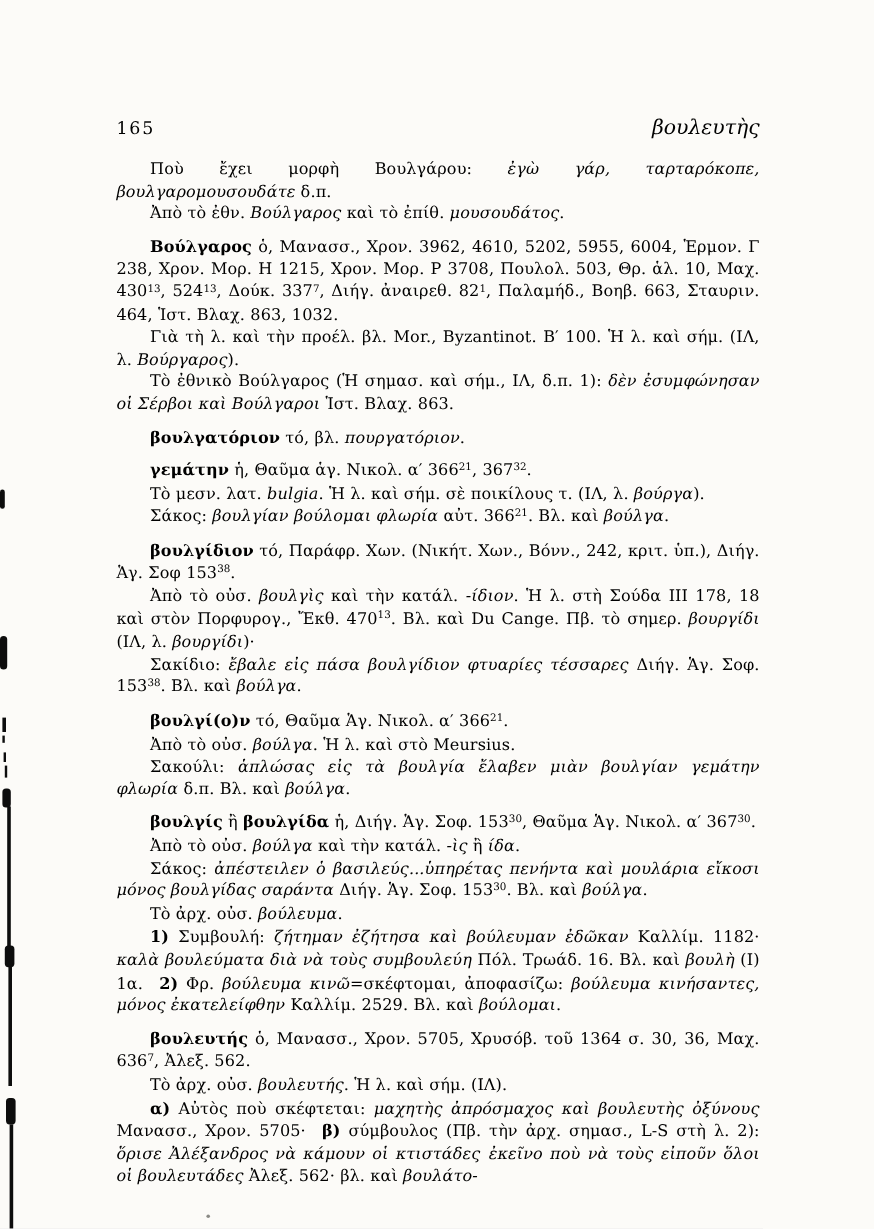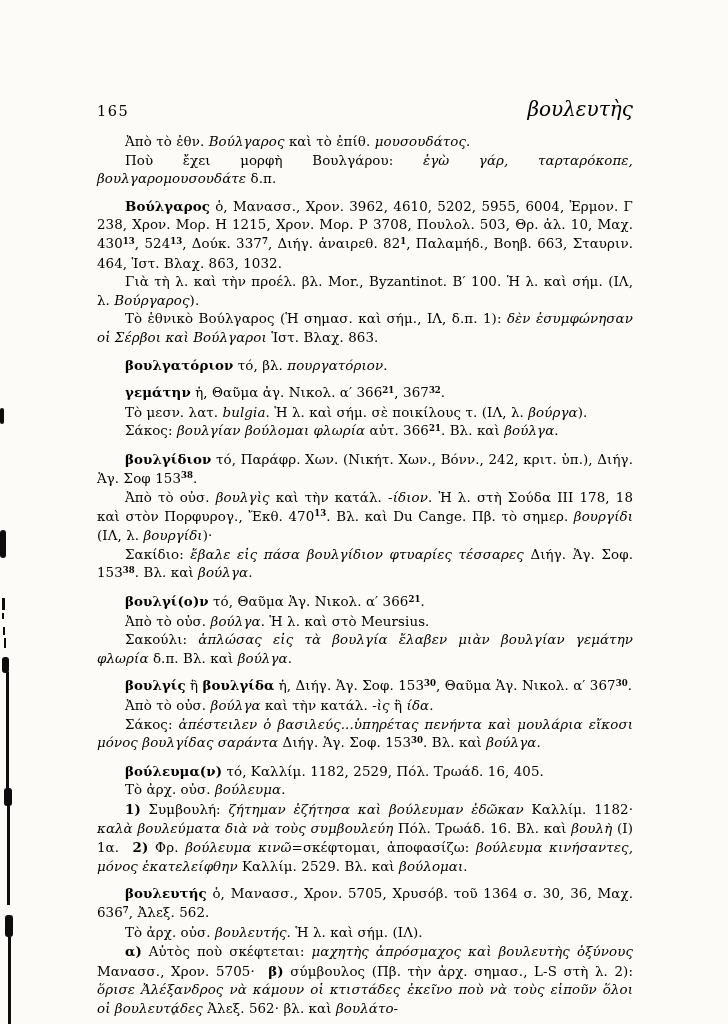--- a/index.html
+++ b/index.html
@@ -8,32 +8,32 @@
     background:#fcfbf8;overflow:hidden;
     font-family:"DejaVu Serif","Liberation Serif",serif;
     color:#000000;
   }
   .running-header{
     position:absolute;left:97px;right:95px;top:97px;
     display:flex;justify-content:space-between;align-items:baseline;
     font-size:14.5px;
   }
   .page-num{letter-spacing:1.5px;}
-  .running-head{font-style:italic;font-size:20px;}
+  .running-head{font-style:italic;font-size:17px;}
   .column{
     position:absolute;left:97px;right:95px;top:133px;
     font-size:13.4px;line-height:18.6px;
     text-align:justify;text-justify:inter-word;
     letter-spacing:0.1px;
   }
   .para{margin:0;text-indent:28px;}
   .para.entry{margin-top:8px;}
   .s-b{font-weight:bold;}
   .s-i{font-style:italic;}
-  .s-sup{font-size:8.6px;position:relative;top:-0.5em;letter-spacing:0;font-weight:bold;}
+  .s-sup{font-size:8.6px;position:relative;top:-0.5em;letter-spacing:0;}
   
   .artifact{position:absolute;background:#0d0d0d;}
   .blob{border-radius:3px;}
   .speck{position:absolute;background:#8a8a85;border-radius:50%;}
 </style>
 </head>
 <body>
 
 <div class="sheet">
 
@@ -50,39 +50,38 @@
   <div class="artifact blob" style="left:5px;top:915px;width:8px;height:22px;"></div>
   <div class="artifact" style="left:8px;top:937px;width:3px;height:87px;"></div>
   <div class="speck" style="left:172px;top:1012px;width:3px;height:3px;"></div>
 
   <header class="running-header">
     <span class="page-num">165</span>
     <span class="running-head">βουλευτὴς</span>
   </header>
 
   <main class="column" id="text-column">
+      <p class="para"><span>Ποὺ ἔχει μορφὴ Βουλγάρου: </span><span class="s-i">ἐγὼ γάρ, ταρταρόκοπε, βουλγαρομουσουδάτε</span><span> δ.π.</span></p>
       <p class="para"><span>Ἀπὸ τὸ ἐθν. </span><span class="s-i">Βούλγαρος</span><span> καὶ τὸ ἐπίθ. </span><span class="s-i">μουσουδάτος</span><span>.</span></p>
-      <p class="para"><span>Ποὺ ἔχει μορφὴ Βουλγάρου: </span><span class="s-i">ἐγὼ γάρ, ταρταρόκοπε, βουλγαρομουσουδάτε</span><span> δ.π.</span></p>
       <p class="para entry"><span class="s-b">Βούλγαρος</span><span> ὁ, Μανασσ., Χρον. 3962, 4610, 5202, 5955, 6004, Ἑρμον. Γ 238, Χρον. Μορ. Η 1215, Χρον. Μορ. Ρ 3708, Πουλολ. 503, Θρ. ἁλ. 10, Μαχ. 430</span><span class="s-sup">13</span><span>, 524</span><span class="s-sup">13</span><span>, Δούκ. 337</span><span class="s-sup">7</span><span>, Διήγ. ἀναιρεθ. 82</span><span class="s-sup">1</span><span>, Παλαμήδ., Βοηβ. 663, Σταυριν. 464, Ἱστ. Βλαχ. 863, 1032.</span></p>
       <p class="para"><span>Γιὰ τὴ λ. καὶ τὴν προέλ. βλ. Mor., Byzantinot. Β′ 100. Ἡ λ. καὶ σήμ. (ΙΛ, λ. </span><span class="s-i">Βούργαρος</span><span>).</span></p>
       <p class="para"><span>Τὸ ἐθνικὸ Βούλγαρος (Ἡ σημασ. καὶ σήμ., ΙΛ, δ.π. 1): </span><span class="s-i">δὲν ἐσυμφώνησαν οἱ Σέρβοι καὶ Βούλγαροι</span><span> Ἱστ. Βλαχ. 863.</span></p>
       <p class="para entry"><span class="s-b">βουλγατόριον</span><span> τό, βλ. </span><span class="s-i">πουργατόριον</span><span>.</span></p>
       <p class="para entry"><span class="s-b">γεμάτην</span><span> ἡ, Θαῦμα ἁγ. Νικολ. α′ 366</span><span class="s-sup">21</span><span>, 367</span><span class="s-sup">32</span><span>.</span></p>
       <p class="para"><span>Τὸ μεσν. λατ. </span><span class="s-i">bulgia</span><span>. Ἡ λ. καὶ σήμ. σὲ ποικίλους τ. (ΙΛ, λ. </span><span class="s-i">βούργα</span><span>).</span></p>
       <p class="para"><span>Σάκος: </span><span class="s-i">βουλγίαν βούλομαι φλωρία</span><span> αὐτ. 366</span><span class="s-sup">21</span><span>. Βλ. καὶ </span><span class="s-i">βούλγα</span><span>.</span></p>
       <p class="para entry"><span class="s-b">βουλγίδιον</span><span> τό, Παράφρ. Χων. (Νικήτ. Χων., Βόνν., 242, κριτ. ὑπ.), Διήγ. Ἁγ. Σοφ 153</span><span class="s-sup">38</span><span>.</span></p>
       <p class="para"><span>Ἀπὸ τὸ οὐσ. </span><span class="s-i">βουλγὶς</span><span> καὶ τὴν κατάλ. </span><span class="s-i">-ίδιον</span><span>. Ἡ λ. στὴ Σούδα III 178, 18 καὶ στὸν Πορφυρογ., Ἔκθ. 470</span><span class="s-sup">13</span><span>. Βλ. καὶ Du Cange. Πβ. τὸ σημερ. </span><span class="s-i">βουργίδι</span><span> (ΙΛ, λ. </span><span class="s-i">βουργίδι</span><span>)·</span></p>
       <p class="para"><span>Σακίδιο: </span><span class="s-i">ἔβαλε εἰς πάσα βουλγίδιον φτυαρίες τέσσαρες</span><span> Διήγ. Ἁγ. Σοφ. 153</span><span class="s-sup">38</span><span>. Βλ. καὶ </span><span class="s-i">βούλγα</span><span>.</span></p>
       <p class="para entry"><span class="s-b">βουλγί(ο)ν</span><span> τό, Θαῦμα Ἁγ. Νικολ. α′ 366</span><span class="s-sup">21</span><span>.</span></p>
       <p class="para"><span>Ἀπὸ τὸ οὐσ. </span><span class="s-i">βούλγα</span><span>. Ἡ λ. καὶ στὸ Meursius.</span></p>
       <p class="para"><span>Σακούλι: </span><span class="s-i">ἁπλώσας εἰς τὰ βουλγία ἔλαβεν μιὰν βουλγίαν γεμάτην φλωρία</span><span> δ.π. Βλ. καὶ </span><span class="s-i">βούλγα</span><span>.</span></p>
       <p class="para entry"><span class="s-b">βουλγίς</span><span> ἢ </span><span class="s-b">βουλγίδα</span><span> ἡ, Διήγ. Ἁγ. Σοφ. 153</span><span class="s-sup">30</span><span>, Θαῦμα Ἁγ. Νικολ. α′ 367</span><span class="s-sup">30</span><span>.</span></p>
       <p class="para"><span>Ἀπὸ τὸ οὐσ. </span><span class="s-i">βούλγα</span><span> καὶ τὴν κατάλ. </span><span class="s-i">-ὶς</span><span> ἢ </span><span class="s-i">ίδα</span><span>.</span></p>
       <p class="para"><span>Σάκος: </span><span class="s-i">ἀπέστειλεν ὁ βασιλεύς...ὑπηρέτας πενήντα καὶ μουλάρια εἴκοσι μόνος βουλγίδας σαράντα</span><span> Διήγ. Ἁγ. Σοφ. 153</span><span class="s-sup">30</span><span>. Βλ. καὶ </span><span class="s-i">βούλγα</span><span>.</span></p>
-      <p class="para entry"><span class="s-b">βούλευμα(ν)</span><span> τό, Καλλίμ. 1182, 2529, Πόλ. Τρωάδ. 16, 405.</span></p>
       <p class="para"><span>Τὸ ἀρχ. οὐσ. </span><span class="s-i">βούλευμα</span><span>.</span></p>
       <p class="para"><span class="s-b">1)</span><span> Συμβουλή: </span><span class="s-i">ζήτημαν ἐζήτησα καὶ βούλευμαν ἐδῶκαν</span><span> Καλλίμ. 1182· </span><span class="s-i">καλὰ βουλεύματα διὰ νὰ τοὺς συμβουλεύη</span><span> Πόλ. Τρωάδ. 16. Βλ. καὶ </span><span class="s-i">βουλὴ</span><span> (Ι) 1α. </span><span class="s-b">2)</span><span> Φρ. </span><span class="s-i">βούλευμα κινῶ</span><span>=σκέφτομαι, ἀποφασίζω: </span><span class="s-i">βούλευμα κινήσαντες, μόνος ἐκατελείφθην</span><span> Καλλίμ. 2529. Βλ. καὶ </span><span class="s-i">βούλομαι</span><span>.</span></p>
       <p class="para entry"><span class="s-b">βουλευτής</span><span> ὁ, Μανασσ., Χρον. 5705, Χρυσόβ. τοῦ 1364 σ. 30, 36, Μαχ. 636</span><span class="s-sup">7</span><span>, Ἀλεξ. 562.</span></p>
       <p class="para"><span>Τὸ ἀρχ. οὐσ. </span><span class="s-i">βουλευτής</span><span>. Ἡ λ. καὶ σήμ. (ΙΛ).</span></p>
       <p class="para"><span class="s-b">α)</span><span> Αὐτὸς ποὺ σκέφτεται: </span><span class="s-i">μαχητὴς ἀπρόσμαχος καὶ βουλευτὴς ὀξύνους</span><span> Μανασσ., Χρον. 5705· </span><span class="s-b">β)</span><span> σύμβουλος (Πβ. τὴν ἀρχ. σημασ., L-S στὴ λ. 2): </span><span class="s-i">ὅρισε Ἀλέξανδρος νὰ κάμουν οἱ κτιστάδες ἐκεῖνο ποὺ νὰ τοὺς εἰποῦν ὅλοι οἱ βουλευτάδες</span><span> Ἀλεξ. 562· βλ. καὶ </span><span class="s-i">βουλάτο-</span></p>
     </main>
 
 </div>
 
 </body></html>

